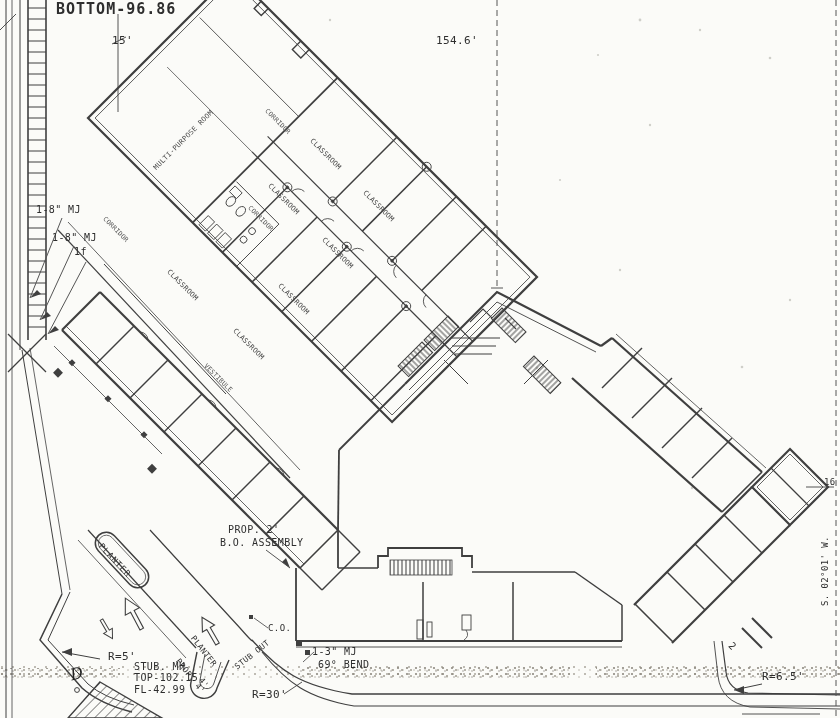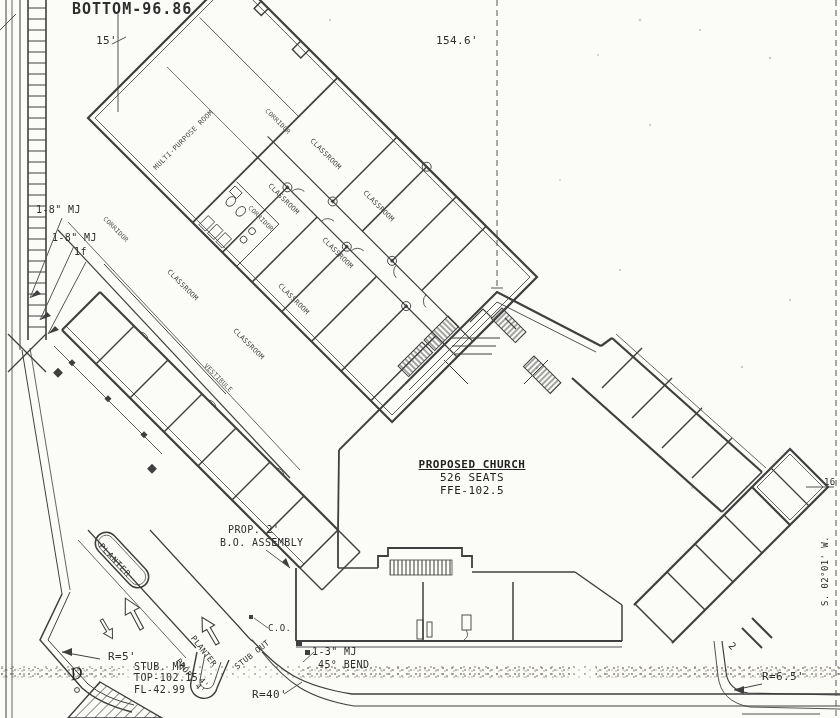--- a/index.html
+++ b/index.html
@@ -1,21 +1,21 @@
 <!DOCTYPE html>
 <html><head>
 <meta charset="utf-8">
 <style>
   html,body{margin:0;padding:0;background:#e8e8e6;}
   .canvas{position:relative;width:840px;height:718px;background:#fbfbf8;overflow:hidden;
           font-family:"DejaVu Sans Mono",monospace;}
   svg{position:absolute;left:0;top:0;}
   .lbl{position:absolute;color:#2e2e2e;white-space:nowrap;transform-origin:0 0;
        font-family:"DejaVu Sans Mono",monospace;letter-spacing:.4px;}
-  .big{font-size:15px;font-weight:bold;letter-spacing:1px;margin-left:16px;}
+  .big{font-size:15px;font-weight:bold;letter-spacing:1px;}
   .dim{font-size:11px;}
   .note{font-size:10px;}
   .note9{font-size:9px;}
   .room{font-size:7px;color:#4a4a4a;letter-spacing:.3px;}
   .room65{font-size:6.5px;color:#555;letter-spacing:.2px;}
   .rot45{transform:rotate(45deg);}
   .rotm45{transform:rotate(-45deg);}
   .rot52{transform:rotate(52deg);}
   .rot47{transform:rotate(47deg);}
   .rotm38{transform:rotate(-38deg);}
@@ -360,64 +360,59 @@
       <line x1="513" y1="582" x2="513" y2="641" stroke-width="1.5"></line>
       <rect x="417" y="620" width="6" height="19" stroke-width="0.9"></rect>
       <rect x="427" y="622" width="5" height="15" stroke-width="0.9"></rect>
       <rect x="462" y="615" width="9" height="15" stroke-width="0.9"></rect>
       <path d="M466,630 q4,6 -2,10" stroke-width="0.8"></path>
     </g>
   </g>
 </svg>
 
 <span class="lbl big" style="left:56px;top:0px">BOTTOM-96.86</span>
-<span class="lbl dim" style="left:96px;top:34px">15'</span>
+<span class="lbl dim" style="left:112px;top:34px">15'</span>
 <span class="lbl dim" style="left:436px;top:34px">154.6'</span>
 
 <span class="lbl note" style="left:36px;top:204px">1-8" MJ</span>
 <span class="lbl note" style="left:52px;top:232px">1-8" MJ</span>
 <span class="lbl note" style="left:74px;top:246px">1f</span>
 
 <span class="lbl room rotm45" style="left:152px;top:166px">MULTI-PURPOSE ROOM</span>
 <span class="lbl room rot45" style="left:314px;top:137px">CLASSROOM</span>
 <span class="lbl room rot45" style="left:272px;top:182px">CLASSROOM</span>
 <span class="lbl room rot45" style="left:367px;top:189px">CLASSROOM</span>
 <span class="lbl room rot45" style="left:326px;top:236px">CLASSROOM</span>
 <span class="lbl room rot45" style="left:282px;top:282px">CLASSROOM</span>
 <span class="lbl room rot45" style="left:237px;top:327px">CLASSROOM</span>
 <span class="lbl room rot45" style="left:171px;top:268px">CLASSROOM</span>
 <span class="lbl room65 rot45" style="left:252px;top:204px">CORRIDOR</span>
 <span class="lbl room65 rot45" style="left:107px;top:215px">CORRIDOR</span>
 <span class="lbl room65 rot45" style="left:269px;top:107px">CORRIDOR</span>
 <span class="lbl room65 rot45" style="left:208px;top:362px">VESTIBULE</span>
 
-<div class="church-block">
-  <div class="t1">PROPOSED CHURCH</div>
-  <div class="t2">526 SEATS</div>
-  <div class="t3">FFE-102.5</div>
-</div>
 
 <span class="lbl note" style="left:228px;top:524px">PROP. 2'</span>
 <span class="lbl note" style="left:220px;top:537px">B.O. ASSEMBLY</span>
 
 <span class="lbl planter-lbl rot47" style="left:104px;top:541px">PLANTER</span>
 <span class="lbl small8 rot52" style="left:196px;top:634px">PLANTER</span>
 <span class="lbl small8 rot52" style="left:181px;top:657px">PROP. 4'</span>
 <span class="lbl small8 rot52" style="left:204px;top:676px">4'</span>
 <span class="lbl small8 rotm38" style="left:233px;top:664px">STUB OUT</span>
 
 <span class="lbl dim" style="left:108px;top:650px">R=5'</span>
 <span class="lbl note" style="left:134px;top:661px">STUB. MH</span>
 <span class="lbl note" style="left:134px;top:672px">TOP-102.15</span>
 <span class="lbl note" style="left:134px;top:684px">FL-42.99</span>
 
 <span class="lbl note9" style="left:268px;top:623px">C.O.</span>
 <span class="lbl note" style="left:312px;top:646px">1-3" MJ</span>
-<span class="lbl note" style="left:318px;top:659px">45° BEND</span>
-<span class="lbl dim" style="left:252px;top:688px">R=40'</span>
+<span class="lbl note" style="left:318px;top:659px">69° BEND</span>
+<span class="lbl dim" style="left:252px;top:688px">R=30'</span>
 <span class="lbl dim" style="left:762px;top:670px">R=6.5'</span>
 
 <span class="lbl note rot45" style="left:734px;top:640px">2</span>
 <span class="lbl note9" style="left:824px;top:477px">16</span>
 <span class="lbl note9 rotm90" style="left:820px;top:606px">S. 02°01' W.</span>
 <span class="lbl dsym" style="left:68px;top:666px">D</span>
 
 </div>
 
 </body></html>

